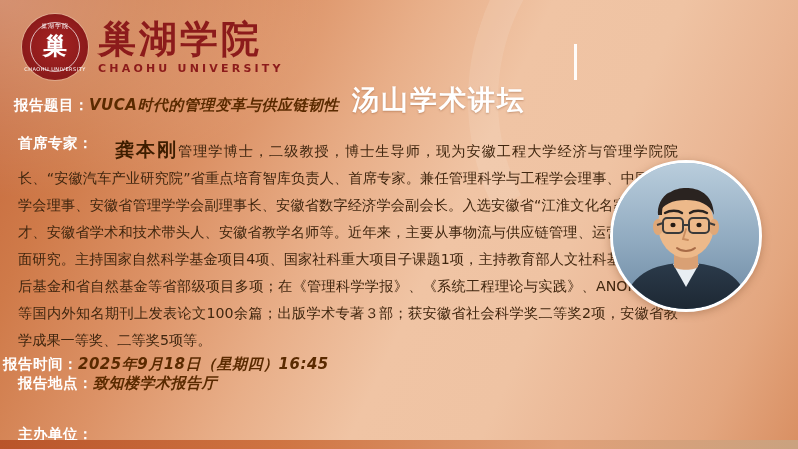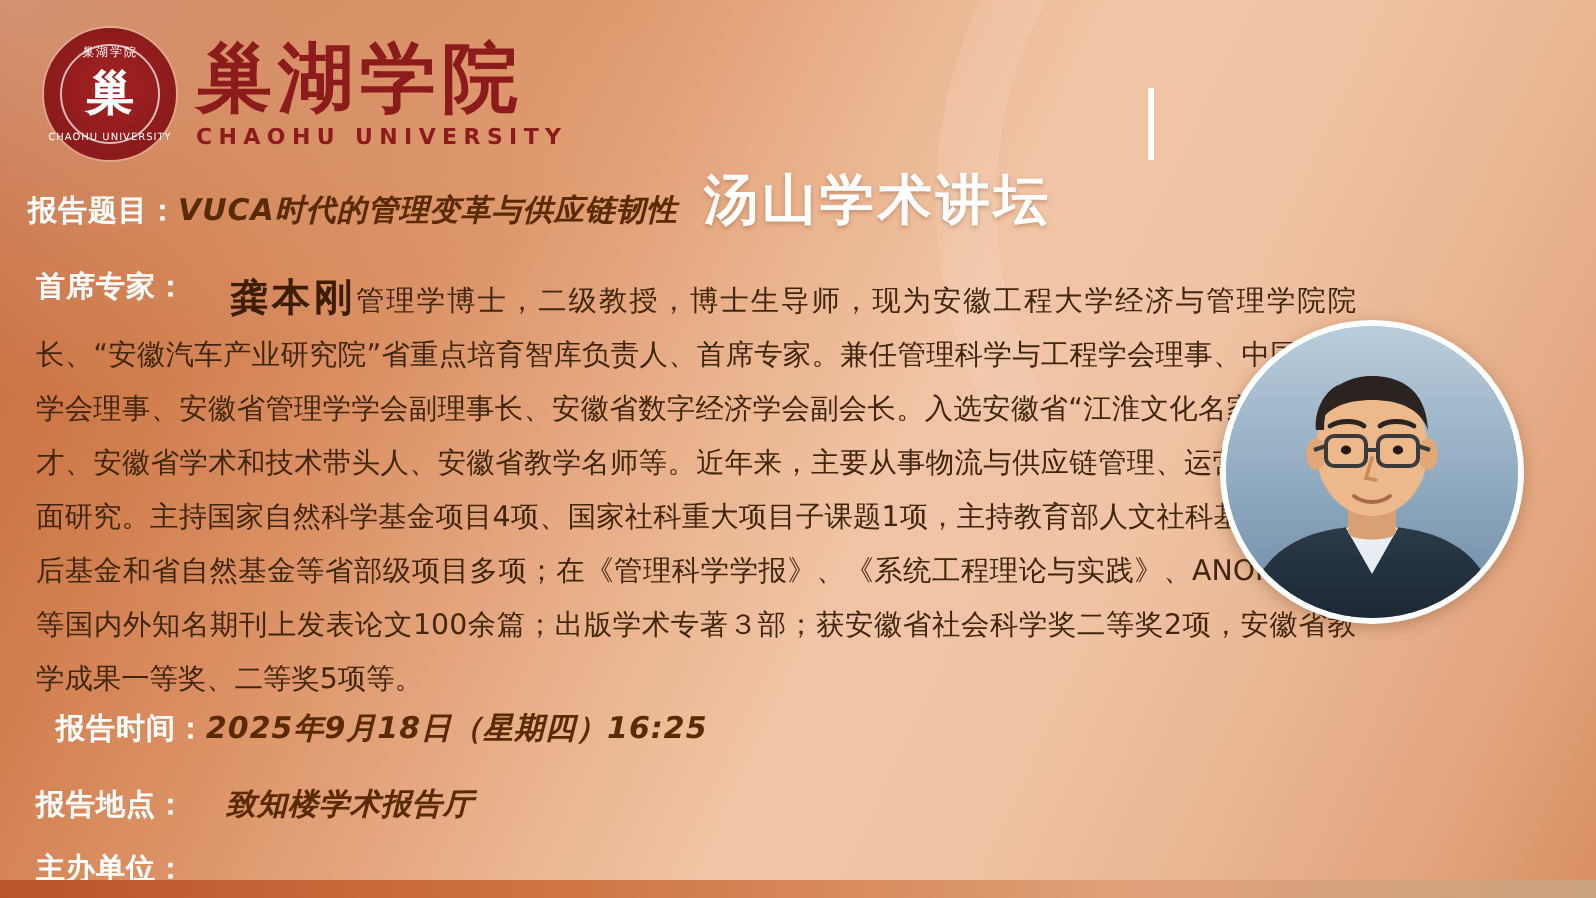--- a/index.html
+++ b/index.html
@@ -213,22 +213,22 @@
     right: 36px; top: 160px;
     width: 146px; height: 146px;
     border-radius: 50%;
     overflow: hidden;
     border: 3px solid #ffffff;
     box-shadow: 0 2px 8px rgba(110,60,25,0.35);
     background: #9fb6cf;
   }
   .photo svg { display: block; }
 
-  .time-row { left: 28px; top: 355px; justify-content: center; }
-  .place-row { left: 18px; top: 393px; gap: 20px; }
+  .time-row { left: 3px; top: 355px; justify-content: center; }
+  .place-row { left: 18px; top: 374px; }
   .host-row { left: 18px; top: 425px; }
 
   .footer-bar {
     position: absolute;
     left: 0; bottom: 0;
     width: 798px; height: 9px;
     background: linear-gradient(90deg, #b9542a 0%, #cf7442 35%, #e0a078 70%, #caa27f 100%);
   }
 </style>
 </head>
@@ -315,21 +315,21 @@
       <path d="M52 50 C57 47 65 47 69 50" stroke="#2a2320" stroke-width="2.4" fill="none" stroke-linecap="round"></path>
       <path d="M77 50 C81 47 89 47 94 50" stroke="#2a2320" stroke-width="2.4" fill="none" stroke-linecap="round"></path>
 
       <path d="M73 66 L70 76 L75 77" stroke="#c98c5e" stroke-width="1.8" fill="none" stroke-linecap="round"></path>
       <path d="M64 85 C69 89 77 89 82 85" stroke="#a86b47" stroke-width="2" fill="none" stroke-linecap="round"></path>
     </svg>
   </div>
 
   <div class="row time-row">
     <span class="label">报告时间：</span>
-    <span class="value-strong">2025年9月18日（星期四）16:25</span>
+    <span class="value-strong">2025年9月18日（星期四）16:45</span>
   </div>
 
   <div class="row place-row">
     <span class="label">报告地点：</span>
     <span class="value-strong">致知楼学术报告厅</span>
   </div>
 
   <div class="row host-row">
     <span class="label">主办单位：</span>
   </div>

